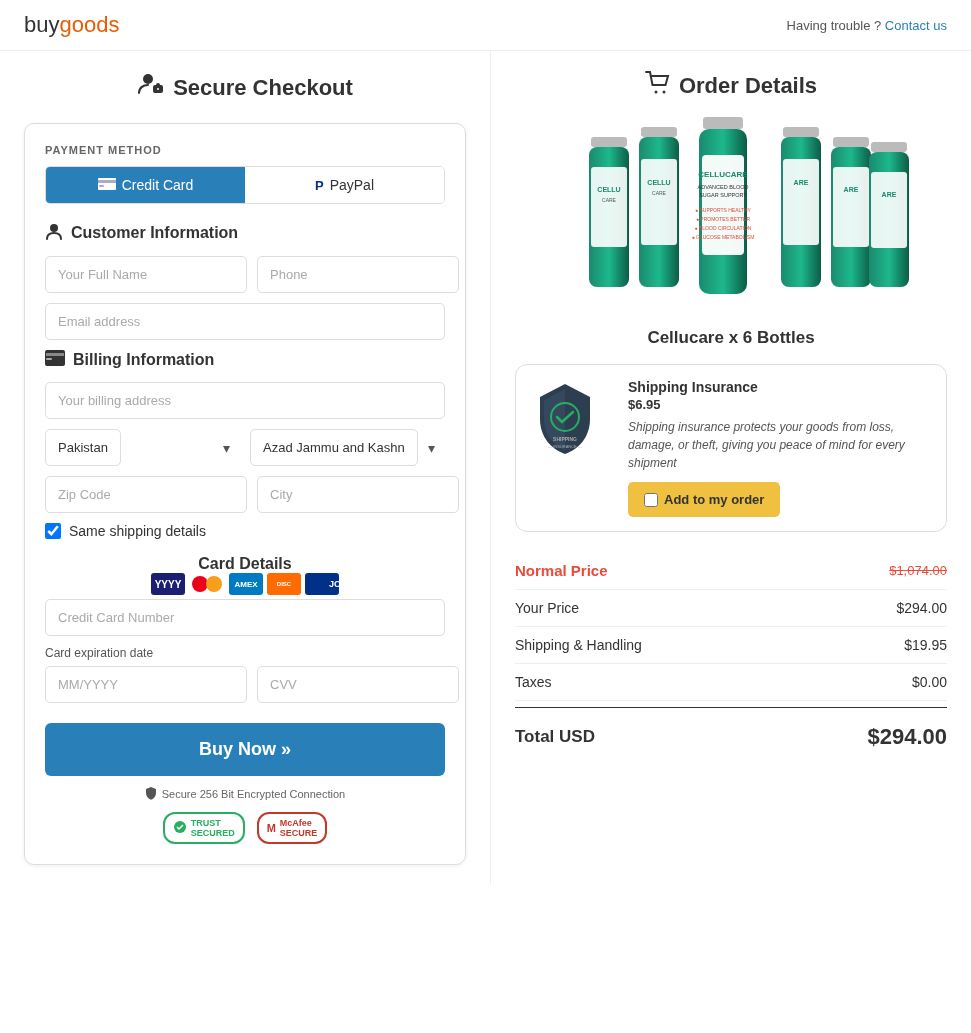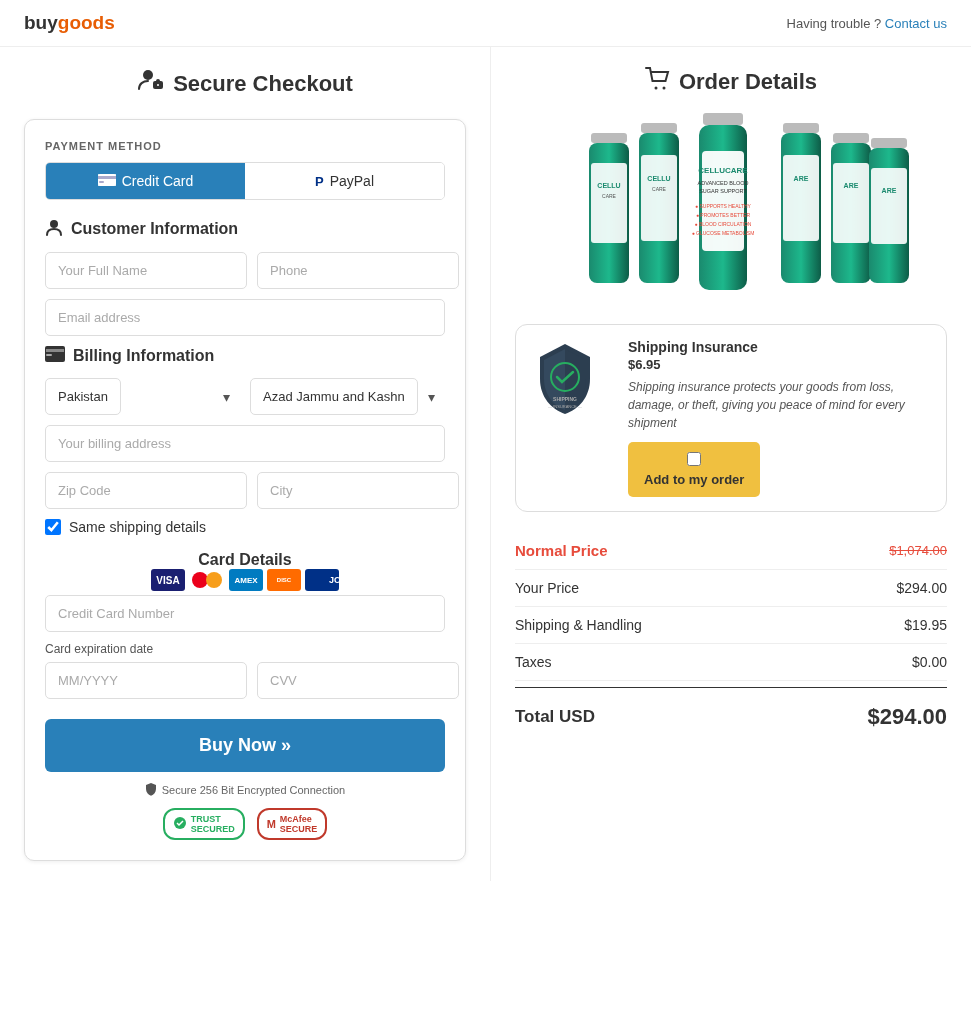--- a/index.html
+++ b/index.html
@@ -7,22 +7,22 @@
 
     
     .header {
       display: flex;
       justify-content: space-between;
       align-items: center;
       padding: 12px 24px;
       border-bottom: 1px solid #eee;
     }
     .logo {
-      font-size: 19px;
-      font-weight: bold;
+      font-size: 22px;
+      font-weight: normal;
       color: #333;
     }
     .logo span.buy { color: #333; }
     .logo span.goods { color: #e85d04; }
     .header-right { font-size: 13px; color: #555; }
     .header-right a { color: #2980b9; text-decoration: none; }
 
     
     .main {
       display: flex;
@@ -315,21 +315,20 @@
       border: none;
       border-radius: 5px;
       padding: 10px 16px;
       font-size: 13px;
       font-weight: bold;
       cursor: pointer;
       color: #333;
       display: flex;
       align-items: center;
       gap: 6px;
-      flex-direction: column;
     }
 
     
     .price-row {
       display: flex;
       justify-content: space-between;
       align-items: center;
       padding: 10px 0;
       border-bottom: 1px solid #eee;
     }
@@ -440,51 +439,51 @@
           <svg width="20" height="16" viewBox="0 0 20 16">
               <rect width="20" height="16" rx="2" fill="#333"></rect>
               <rect x="1" y="3" width="18" height="3" fill="#888"></rect>
               <rect x="1" y="8" width="6" height="2" rx="1" fill="#aaa"></rect>
             </svg>
         </span>
         <span>Billing Information</span>
       </div>
 
       <div class="form-row">
+        <input type="text" class="form-input" placeholder="Your billing address" style="">
+      </div>
+
+      <div class="form-row">
         <div class="select-wrapper">
           <select class="form-select">
             <option>Pakistan</option>
           </select>
         </div>
         <div class="select-wrapper">
           <select class="form-select">
             <option>Azad Jammu and Kashn</option>
           </select>
         </div>
       </div>
 
       <div class="form-row">
-        <input type="text" class="form-input" placeholder="Your billing address" style="">
-      </div>
-
-      <div class="form-row">
         <input type="text" class="form-input" placeholder="Zip Code" style="">
         <input type="text" class="form-input" placeholder="City" style="">
       </div>
 
       <div class="checkbox-row">
         <input type="checkbox" checked="" style="">
         <label>Same shipping details</label>
       </div>
 
       
       <div class="card-details-header">
         <span class="card-details-title">Card Details</span>
         <div class="card-icons">
-          <div class="card-icon visa">VISA</div>
+          <div class="card-icon visa">YYYY</div>
           <div class="card-icon" style="background:transparent;width:36px;height:22px;position:relative;">
             <div class="mc-wrapper">
               <div class="mc-circle-l"></div>
               <div class="mc-circle-r"></div>
             </div>
           </div>
           <div class="card-icon amex">AMEX</div>
           <div class="card-icon discover" style="font-size:6px;">DISC</div>
           <div class="card-icon jcb">JCB</div>
         </div>
@@ -598,20 +597,21 @@
         <defs>
           <linearGradient id="bottleGrad" x1="0" y1="0" x2="1" y2="0">
             <stop offset="0%" stop-color="#1a8a6e"></stop>
             <stop offset="50%" stop-color="#1db88c"></stop>
             <stop offset="100%" stop-color="#0d5c47"></stop>
           </linearGradient>
         </defs>
       </svg>
     </div>
 
+    <div class="product-name">Cellucare x 6 Bottles</div>
 
     <div class="shipping-card">
 
       <div class="shipping-badge-img">
         <svg width="70" height="80" viewBox="0 0 70 80">
           <path d="M35 5L10 18v22c0 18 11 30 25 35 14-5 25-17 25-35V18L35 5z" fill="#2c3e50"></path>
           <path d="M35 10L14 21v19c0 16 10 27 21 31V10z" fill="#34495e"></path>
           <path d="M35 10L56 21v19c0 16-10 27-21 31V10z" fill="#2c3e50"></path>
           <circle cx="35" cy="38" r="14" fill="none" stroke="#27ae60" stroke-width="2"></circle>
           <path d="M27 38l5 5 11-10" stroke="#27ae60" stroke-width="2.5" fill="none" stroke-linecap="round"></path>

